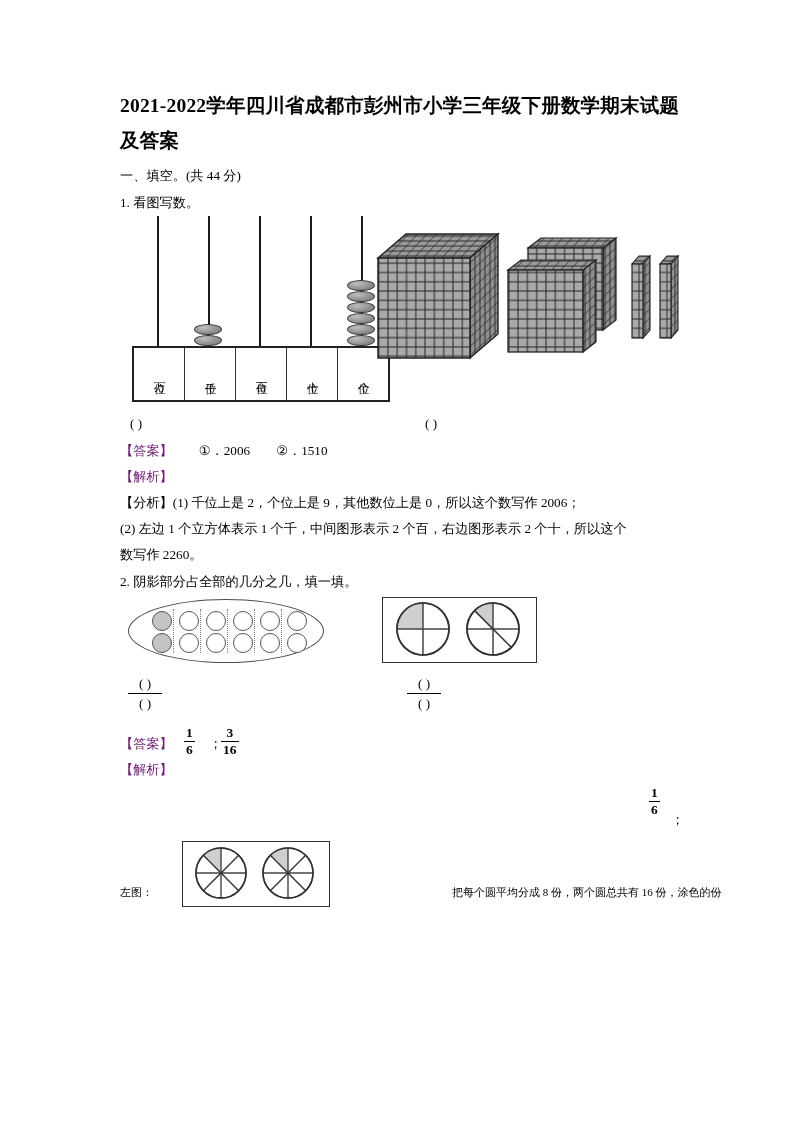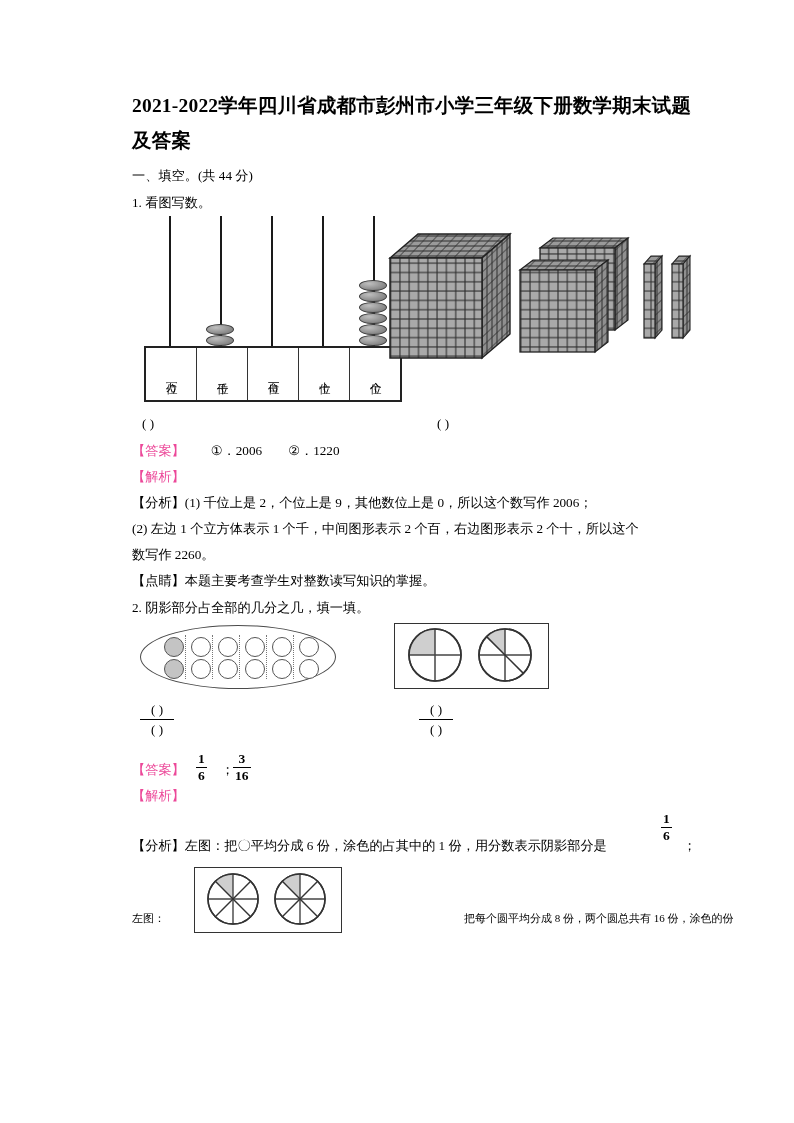--- a/index.html
+++ b/index.html
@@ -17,21 +17,21 @@
   }
   .page {
     position: absolute;
     left: 0; top: 0;
     width: 794px;
     height: 1123px;
     padding: 0;
   }
   .content {
     position: absolute;
-    left: 132px;
+    left: 120px;
     top: 88px;
     width: 572px;
   }
 
   
   .doc-title {
     font-size: 19.5px;
     font-weight: bold;
     line-height: 35px;
     letter-spacing: 0.2px;
@@ -40,21 +40,21 @@
   }
 
   
   .ptext {
     font-size: 13.2px;
     line-height: 26px;
     margin: 0;
     white-space: nowrap;
   }
   .blue {
-    color: #ec4899;
+    color: #701a75;
   }
   .sec-head {
     font-size: 13.2px;
     line-height: 27px;
     margin: 0;
   }
   .q-line {
     font-size: 13.2px;
     line-height: 27px;
     margin: 0;
@@ -386,27 +386,26 @@
         </svg>
       </div>
     </div>
 
     <div class="blank-row">
       <span class="paren-blank" style="left:10px;">(            )</span>
       <span class="paren-blank" style="left:305px;">(            )</span>
     </div>
 
     <div class="ptext">
-      <span class="blue">【答案】</span><span style="display:inline-block;width:26px"></span><span>①．2006</span><span style="display:inline-block;width:26px"></span><span>②．1220</span>
+      <span class="blue">【答案】</span><span style="display:inline-block;width:26px"></span><span>①．2006</span><span style="display:inline-block;width:26px"></span><span>②．1510</span>
     </div>
     <div class="ptext blue">【解析】</div>
     <div class="ptext">【分析】(1) 千位上是 2，个位上是 9，其他数位上是 0，所以这个数写作 2006；</div>
     <div class="ptext">(2) 左边 1 个立方体表示 1 个千，中间图形表示 2 个百，右边图形表示 2 个十，所以这个</div>
     <div class="ptext">数写作 2260。</div>
-    <div class="ptext">【点睛】本题主要考查学生对整数读写知识的掌握。</div>
 
     <div class="q-line">2. 阴影部分占全部的几分之几，填一填。</div>
 
     <div class="fig-row-2">
 
       <div class="ellipse-group">
         <div class="ellipse-shape"></div>
 
         <div class="divider" style="left:45px;  top:14px;"></div>
         <div class="divider" style="left:72px;  top:14px;"></div>
@@ -476,21 +475,20 @@
       <span class="ifrac frac2">
         <span class="n">3</span>
         <span class="b"></span>
         <span class="d">16</span>
       </span>
     </div>
 
     <div class="ptext blue">【解析】</div>
 
     <div class="analysis-row">
-      <span class="txt">【分析】左图：把〇平均分成 6 份，涂色的占其中的 1 份，用分数表示阴影部分是</span>
       <span class="ifrac tail-frac">
         <span class="n">1</span>
         <span class="b"></span>
         <span class="d">6</span>
       </span>
       <span class="tail-semi">；</span>
     </div>
 
     <div class="bottom-row">
       <span class="lead">左图：</span>

